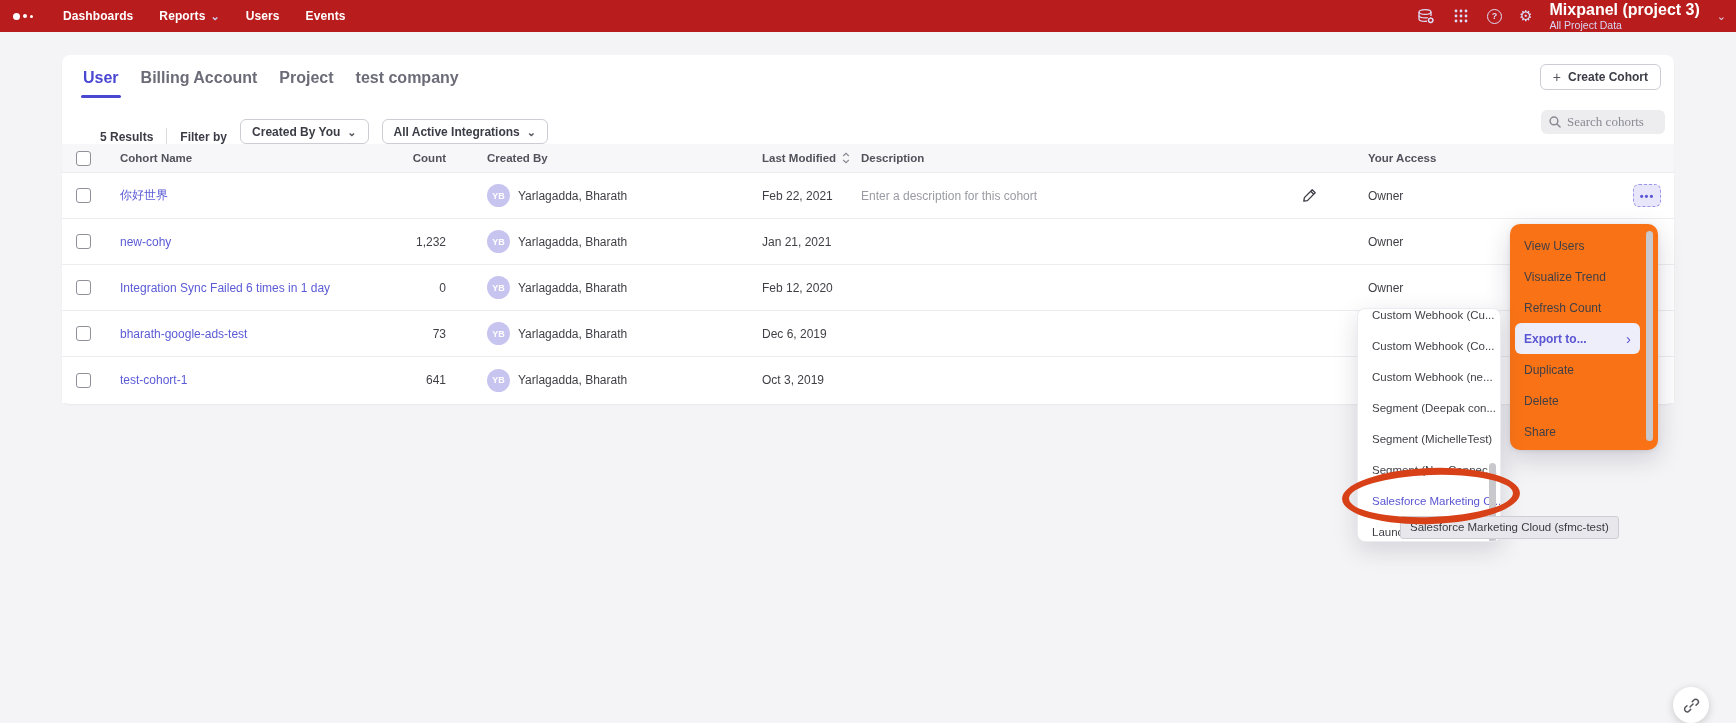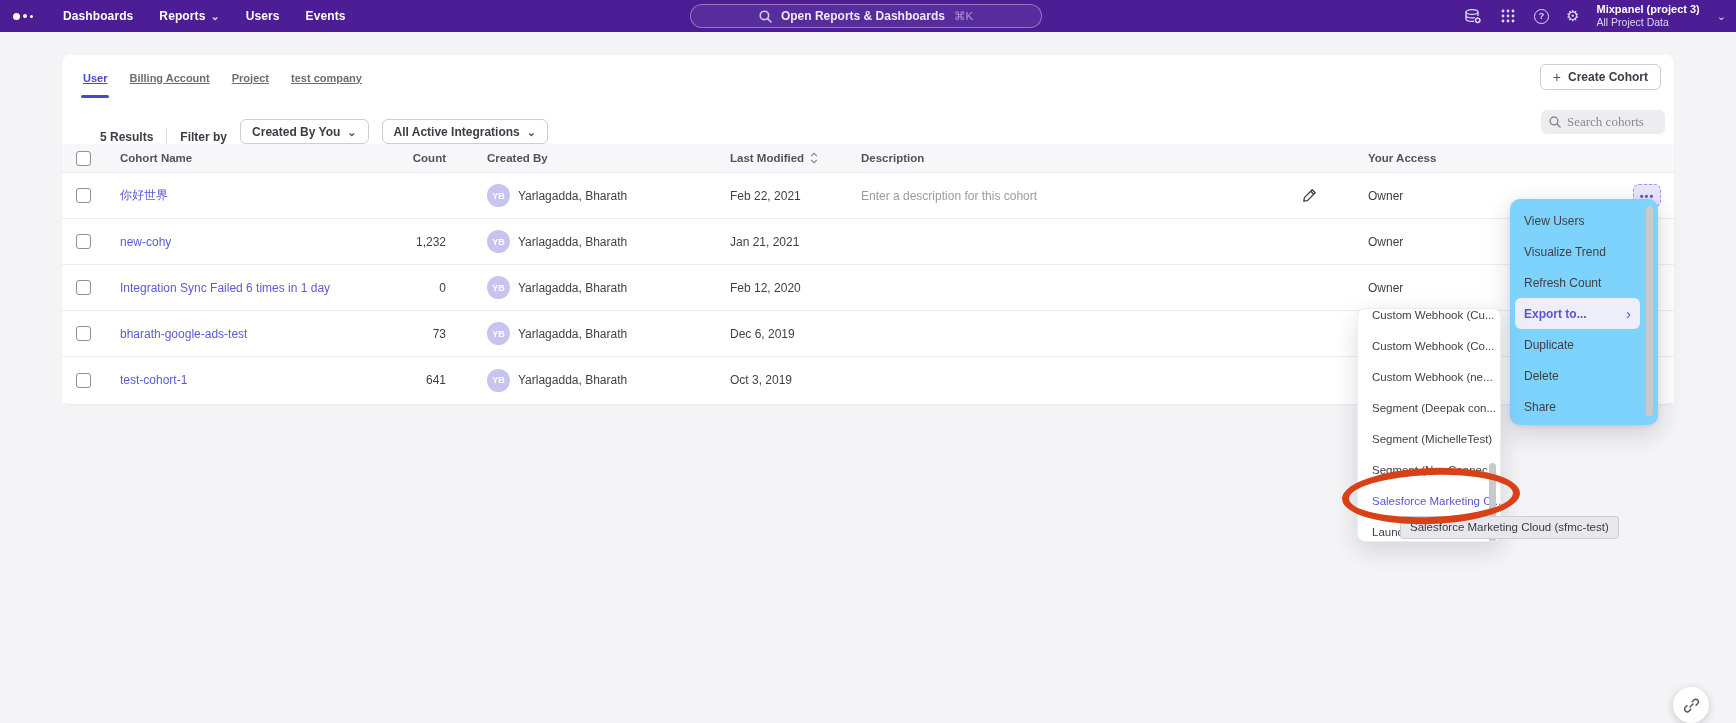--- a/index.html
+++ b/index.html
@@ -1,45 +1,45 @@
 <!DOCTYPE html>
 <html><head>
 <meta charset="utf-8">
 <style>
   * { margin:0; padding:0; box-sizing:border-box; }
   html,body { width:1736px; height:723px; overflow:hidden; }
   body { font-family:"Liberation Sans", sans-serif; }
   .screen { position:relative; width:1736px; height:723px; background:#f4f4f6; overflow:hidden; }
 
   
-  .topnav { position:absolute; left:0; top:0; width:1736px; height:32px; background:#4c1d95; display:flex; align-items:center; z-index:5; }
+  .topnav { position:absolute; left:0; top:0; width:1736px; height:32px; background:#b91c1c; display:flex; align-items:center; z-index:5; }
   .logo { display:flex; align-items:center; gap:3px; margin-left:13px; }
   .logo i { display:block; border-radius:50%; background:#fff; }
   .logo i:nth-child(1){ width:7px; height:7px; }
   .logo i:nth-child(2){ width:4px; height:4px; }
   .logo i:nth-child(3){ width:3px; height:3px; }
   .nav-links { display:flex; align-items:center; gap:26px; margin-left:30px; }
   .nav-link { color:#fff; font-size:12px; font-weight:600; letter-spacing:.1px; cursor:pointer; display:flex; align-items:center; gap:5px; }
   .nav-chev { font-size:11px; color:#cfcdf2; line-height:6px; }
   .nav-search { position:absolute; left:690px; top:4px; width:352px; height:24px; border:1px solid rgba(255,255,255,.35); background:rgba(255,255,255,.07); border-radius:12px; display:flex; align-items:center; justify-content:center; gap:9px; cursor:text; }
   .nav-search .q-label { color:#eceafb; font-size:12px; font-weight:600; }
   .nav-search .q-short { color:rgba(235,234,250,.55); font-size:11.5px; }
   .nav-right { position:absolute; right:10px; top:0; height:32px; display:flex; align-items:center; gap:17px; }
   .nav-ic { width:18px; height:18px; display:flex; align-items:center; justify-content:center; cursor:pointer; }
   .help-ic { width:15px; height:15px; border:1.3px solid #dddcf8; border-radius:50%; color:#dddcf8; font-size:9px; font-weight:700; display:flex; align-items:center; justify-content:center; cursor:pointer; }
   .gear-ic { color:#dddcf8; font-size:15px; cursor:pointer; }
   .proj { text-align:left; line-height:1.2; cursor:pointer; }
-  .proj .p1 { color:#fff; font-size:11px; font-weight:700; }
+  .proj .p1 { color:#fff; font-size:16px; font-weight:700; }
   .proj .p2 { color:#d9d7f5; font-size:10.5px; }
   .proj-chev { color:#d9d7f5; font-size:11px; cursor:pointer; }
 
   
   .card { position:absolute; left:62px; top:55px; width:1612px; height:349px; background:#fff; border-radius:8px; box-shadow:0 1px 2px rgba(20,20,40,.05); }
   .tabs-row { position:relative; height:45px; display:flex; align-items:center; padding-left:10px; }
-  .tab { position:relative; height:100%; display:flex; align-items:center; padding:0 11px; font-size:11px; color:#6c6c78; font-weight:600; cursor:pointer;text-decoration:underline; }
+  .tab { position:relative; height:100%; display:flex; align-items:center; padding:0 11px; font-size:16px; color:#6c6c78; font-weight:600; cursor:pointer; }
   .tab.active { color:#4a47d1; }
   .tab.active::after { content:""; position:absolute; left:9px; right:9px; bottom:2px; height:3px; border-radius:2px; background:#4a47d1; }
   .create-btn { position:absolute; right:13px; top:9px; height:26px; padding:0 12px; border:1px solid #cdcdd4; border-radius:6px; background:#fff; display:flex; align-items:center; gap:7px; font-size:12px; font-weight:600; color:#3c3c46; cursor:pointer; }
   .create-btn .plus { font-size:14px; font-weight:400; color:#55555e; }
 
   .filter-row { position:relative; height:44px; display:flex; align-items:flex-end; padding-left:38px; gap:13px; }
   .f-text { font-size:12px; color:#3c3c46; font-weight:600; }
   .f-div { width:1px; height:16px; background:#dcdce0; }
   .f-btn { height:25px; padding:0 11px; border:1px solid #cdcdd4; border-radius:6px; background:#fff; display:flex; align-items:center; gap:7px; font-size:12px; font-weight:600; color:#3c3c46; cursor:pointer; }
   .f-btn .chev { font-size:11px; color:#55555e; line-height:6px; }
@@ -47,32 +47,32 @@
   .cohort-search input { border:none; outline:none; background:transparent; width:90px; font-size:13px; color:#3c3c46; font-family:Liberation Serif, serif; }
   .cohort-search input::placeholder { color:#8a8a94; }
 
   
   .thead { position:relative; height:29px; background:#f7f7f9; border-bottom:1px solid #ececef; }
   .cell { position:absolute; top:0; height:100%; display:flex; align-items:center; font-size:11.5px; color:#52525c; font-weight:600; }
   .row { position:relative; height:46px; border-bottom:1px solid #ededf0; background:#fff; }
   .row:last-child { border-bottom:none; }
   .rcell { position:absolute; top:0; height:100%; display:flex; align-items:center; font-size:12px; color:#3f3f46; }
   .c-check { left:14px; } .c-name { left:58px; } .c-count { left:264px; width:120px; justify-content:flex-end; }
-  .c-creator { left:425px; } .c-mod { left:668px; } .c-desc { left:799px; } .c-access { left:1306px; }
+  .c-creator { left:425px; } .c-mod { left:700px; } .c-desc { left:799px; } .c-access { left:1306px; }
   .checkbox { width:15px; height:15px; border:1.5px solid #90909a; border-radius:3px; background:#fff; cursor:pointer; }
   .name-link { color:#5b5bd6; cursor:pointer; }
   .avatar { width:23px; height:23px; border-radius:50%; background:#c7c4ef; color:#fff; font-size:9px; font-weight:700; display:flex; align-items:center; justify-content:center; margin-right:8px; }
   .desc-input { border:none; outline:none; width:300px; font-size:12px; color:#3f3f46; font-family:"Liberation Sans", sans-serif; background:transparent; }
   .desc-input::placeholder { color:#9a9aa4; }
   .pencil-cell { left:1240px; cursor:pointer; }
   .dots-btn { position:absolute; left:1571px; top:11px; width:28px; height:23px; background:#e7e6fa; border:1px dashed #9a96e8; border-radius:6px; color:#5a55d2; font-size:11px; font-weight:700; letter-spacing:1px; display:flex; align-items:center; justify-content:center; cursor:pointer; }
   .sort-ic { margin-left:6px; display:flex; }
 
   
-  .menu { position:absolute; left:1510px; top:199px; width:148px; height:226px; background:#7dd3fc; border-radius:10px; box-shadow:0 8px 26px rgba(25,25,60,.18), 0 1px 4px rgba(25,25,60,.10); padding-top:6px; z-index:20; }
+  .menu { position:absolute; left:1510px; top:224px; width:148px; height:226px; background:#f97316; border-radius:10px; box-shadow:0 8px 26px rgba(25,25,60,.18), 0 1px 4px rgba(25,25,60,.10); padding-top:6px; z-index:20; }
   .menu-item { height:31px; display:flex; align-items:center; padding-left:14px; margin-right:20px; font-size:12px; color:#3f3f46; cursor:pointer; }
   .menu-item.active { margin:0 18px 0 5px; padding-left:9px; background:#eeedfa; border-radius:6px; color:#5a55d2; font-weight:600; justify-content:space-between; padding-right:9px; }
   .menu-item.active .sub-chev { color:#5a55d2; font-size:15px; font-weight:400; }
   .menu-scroll { position:absolute; right:5px; top:7px; width:7px; height:210px; background:#c9c9cd; border-radius:4px; cursor:pointer; }
 
   .submenu { position:absolute; left:1357px; top:308px; width:144px; height:234px; background:#fff; border:1px solid #ebebf0; border-radius:8px; box-shadow:0 8px 24px rgba(25,25,60,.15); overflow:hidden; z-index:21; }
   .submenu-list { margin-top:-10px; }
   .sub-item { height:31px; display:flex; align-items:center; padding-left:14px; font-size:11.5px; color:#3f3f46; white-space:nowrap; cursor:pointer; }
   .sub-item.highlight { color:#5a55d2; }
   .submenu-scroll { position:absolute; right:4px; top:154px; width:7px; height:80px; background:#c9c9cd; border-radius:4px; cursor:pointer; }
@@ -95,28 +95,20 @@
         <i></i>
       </div>
     <div class="nav-links">
       <span class="nav-link">Dashboards</span>
       <span class="nav-link">
           <span>Reports</span>
           <span class="nav-chev">⌄</span>
         </span>
       <span class="nav-link">Users</span>
       <span class="nav-link">Events</span>
-    </div>
-    <div class="nav-search">
-      <svg width="13" height="13" viewBox="0 0 13 13">
-          <circle cx="5.4" cy="5.4" r="4.2" fill="none" stroke="#cbcaf0" stroke-width="1.6"></circle>
-          <line x1="8.6" y1="8.6" x2="12" y2="12" stroke="#cbcaf0" stroke-width="1.6" stroke-linecap="round"></line>
-        </svg>
-      <span class="q-label">Open Reports &amp; Dashboards</span>
-      <span class="q-short">⌘K</span>
     </div>
     <div class="nav-right">
       <span class="nav-ic">
         <svg width="18" height="17" viewBox="0 0 18 17">
             <ellipse cx="8" cy="4" rx="6" ry="2.4" fill="none" stroke="#dddcf8" stroke-width="1.3"></ellipse>
             <path d="M2 4v7c0 1.3 2.7 2.4 6 2.4 .7 0 1.4-.05 2-.14 M14 4v4" fill="none" stroke="#dddcf8" stroke-width="1.3"></path>
             <path d="M2 7.5c0 1.3 2.7 2.4 6 2.4 1 0 2-.1 2.8-.3" fill="none" stroke="#dddcf8" stroke-width="1.3"></path>
             <circle cx="13.7" cy="12.3" r="2.2" fill="none" stroke="#dddcf8" stroke-width="1.3"></circle>
             <path d="M13.7 9.4v1m0 3.8v1m2.9-2.9h-1m-3.8 0h-1m4.8-2 -.8.8m-2.2 2.2-.8.8m3.8 0-.8-.8m-2.2-2.2-.8-.8" stroke="#dddcf8" stroke-width="1"></path>
           </svg>

